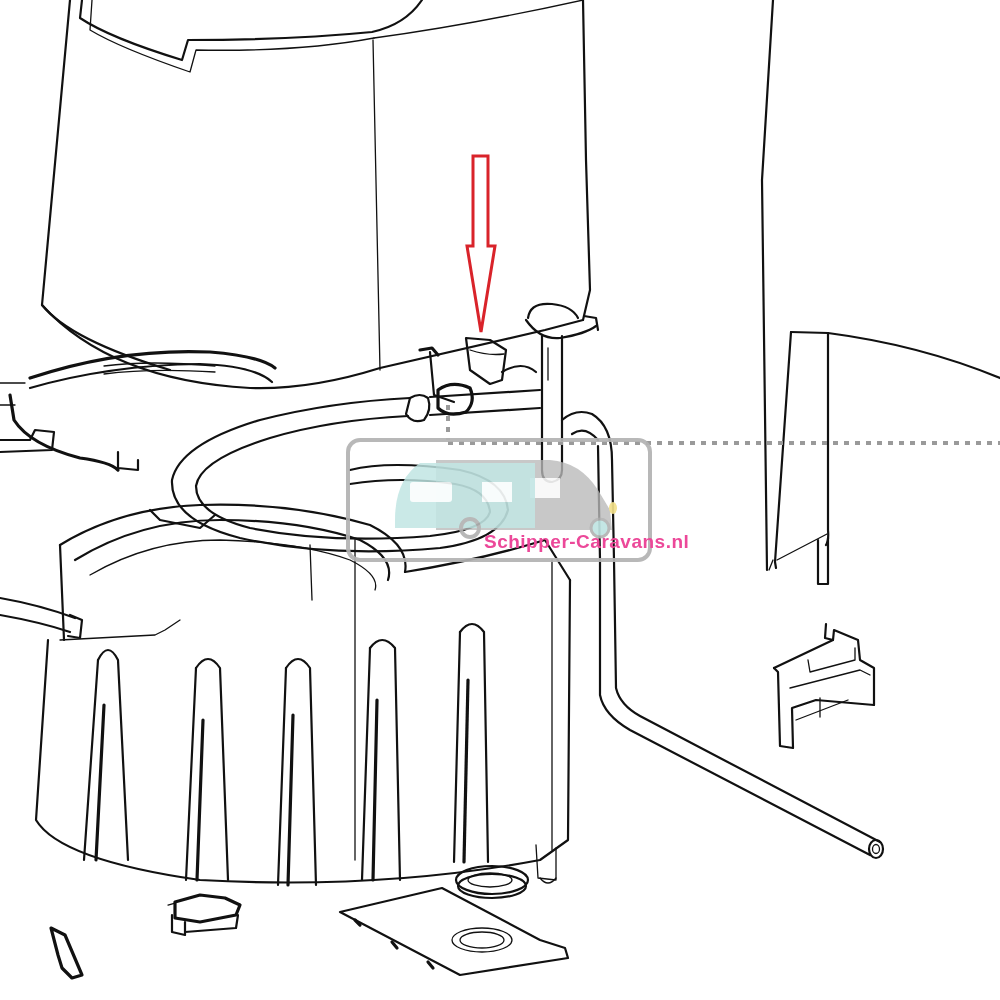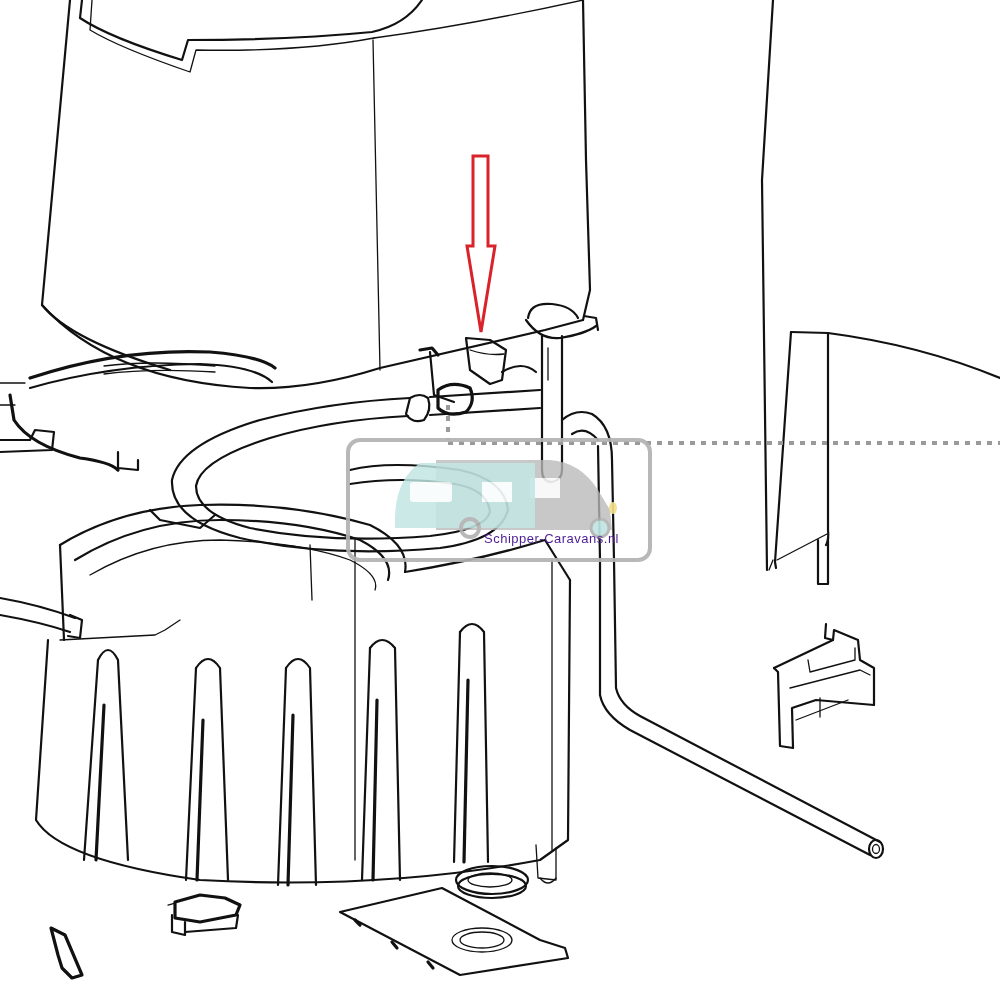--- a/index.html
+++ b/index.html
@@ -4,22 +4,22 @@
 <style>
   html, body { margin: 0; padding: 0; background: #ffffff; }
   body { width: 1000px; height: 1000px; position: relative; overflow: hidden;
          font-family: "Liberation Sans", sans-serif; }
   #canvas { position: absolute; left: 0; top: 0; width: 1000px; height: 1000px; }
   .ln { fill: none; stroke: #111; stroke-width: 2.2; stroke-linecap: round; stroke-linejoin: round; }
   .ln-thin { fill: none; stroke: #111; stroke-width: 1.3; stroke-linecap: round; stroke-linejoin: round; }
   .ln-thick { fill: none; stroke: #111; stroke-width: 3.2; stroke-linecap: round; stroke-linejoin: round; }
   .dotted { fill: none; stroke: #9a9a9a; stroke-width: 4; stroke-dasharray: 5 6; }
   #watermark-text {
-    position: absolute; left: 484px; top: 531px; font-size: 13px; letter-spacing: 0.5px;
-    color: #4c1d95; font-weight: normal; white-space: nowrap;
+    position: absolute; left: 484px; top: 531px; font-size: 19px; letter-spacing: 0.5px;
+    color: #ec4899; font-weight: bold; white-space: nowrap;
   }
 </style>
 </head>
 <body>
 
 <svg id="canvas" viewBox="0 0 1000 1000" xmlns="http://www.w3.org/2000/svg">
 
   <g>
     <path class="ln" d="M70,0 L42,305 Q70,340 170,370"></path>
     <path class="ln" d="M42,305 Q110,380 250,388 Q310,390 380,368 L545,330 L583,320"></path>

